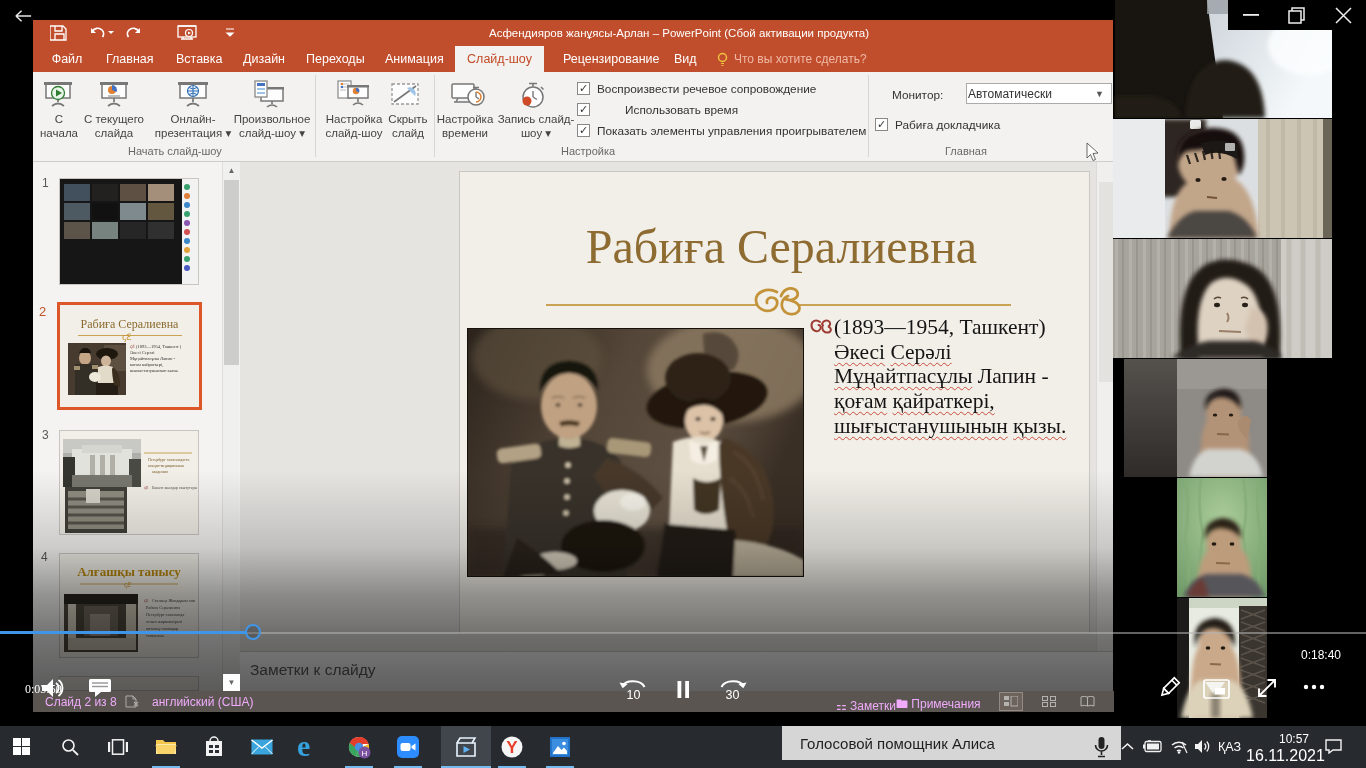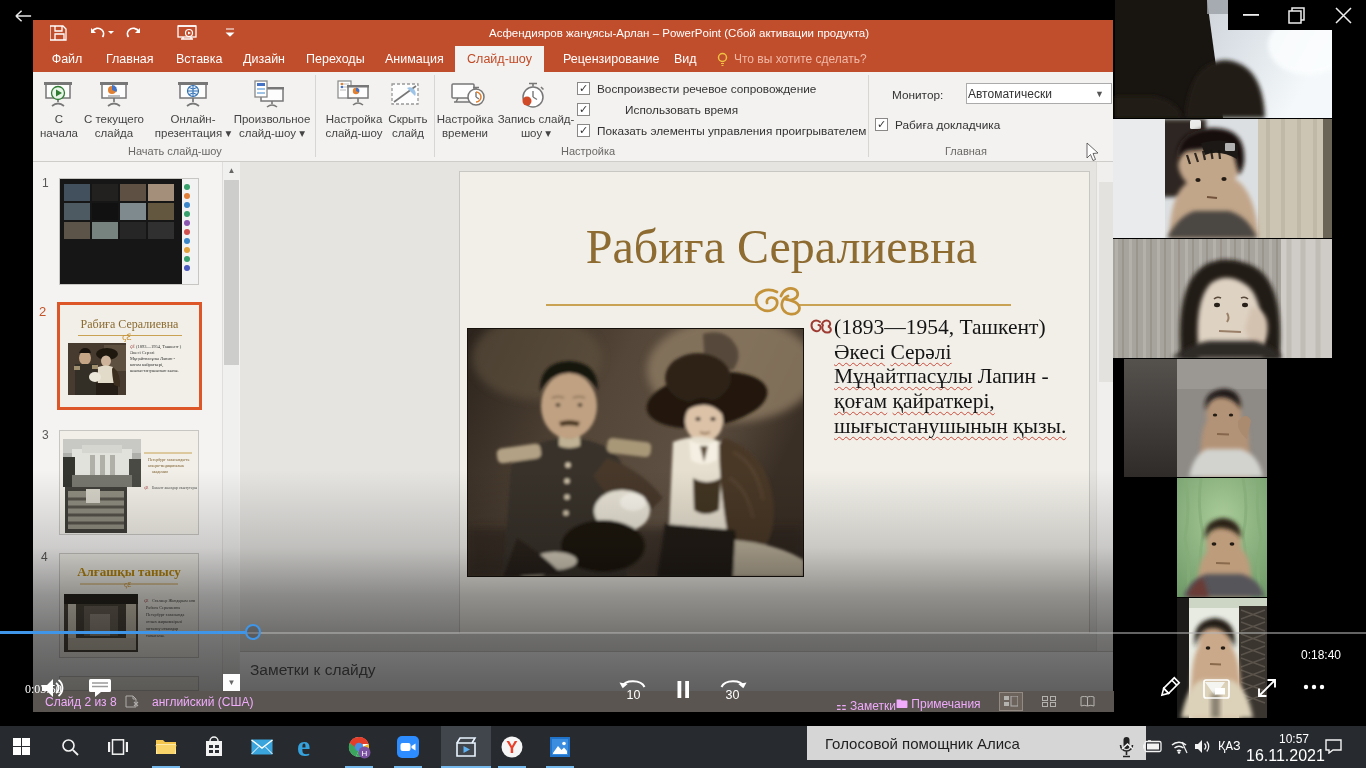--- a/index.html
+++ b/index.html
@@ -30,21 +30,21 @@
   #statusbar { position:absolute; left:0; top:671px; width:1081px; height:21px; background:#5a5550; color:#f0abfc; font-size:12px; z-index:20; }
   
   #dim { position:absolute; left:0; top:470px; width:1114px; height:242px;
     background:linear-gradient(to bottom, rgba(0,0,0,0) 0%, rgba(0,0,0,0.16) 32%, rgba(0,0,0,0.40) 52%, rgba(0,0,0,0.52) 68%, rgba(0,0,0,0.60) 85%, rgba(0,0,0,0.66) 100%); }
   
   #strip { position:absolute; left:1113px; top:0; width:219px; height:718px; background:#000; overflow:hidden; }
   .tile { position:absolute; left:0; width:219px; overflow:hidden; }
   
   #taskbar { position:absolute; left:0; top:726px; width:1366px; height:42px; background:#272a2e; }
   .uline { position:absolute; top:40px; height:2px; background:#76b9ed; }
-  #searchbox { position:absolute; left:807px; top:0; width:339px; height:34px; background:#d6d6d6; display:flex; align-items:center; }
+  #searchbox { position:absolute; left:782px; top:0; width:339px; height:34px; background:#d6d6d6; display:flex; align-items:center; }
   .tray { position:absolute; color:#fff; font-size:11px; }
   .white { color:#fff; }
   .sp { text-decoration: underline wavy #c94c3c 1px; text-underline-offset:3px; text-decoration-skip-ink:none; }
 </style>
 </head>
 <body>
 
 <svg class="abs" style="left:14px;top:9px" width="19" height="14" viewBox="0 0 20 14">
   <path d="M2 7 H 18 M2 7 L 8 1.5 M2 7 L 8 12.5" stroke="#e8e8e8" stroke-width="1.6" fill="none"></path>
 </svg>
@@ -741,19 +741,19 @@
   </svg>
   <svg class="abs" style="left:1170px;top:14px" width="18" height="14" viewBox="0 0 18 14">
     <path d="M2 5 a10 10 0 0 1 14 0 M4.5 8 a7 7 0 0 1 9 0 M7 11 a3.5 3.5 0 0 1 4 0" stroke="#f2f2f2" stroke-width="1.5" fill="none"></path>
     <circle cx="9" cy="12.5" r="1.3" fill="#f2f2f2"></circle>
     <path d="M12 2 l5 11" stroke="#f2f2f2" stroke-width="1.2"></path>
   </svg>
   <svg class="abs" style="left:1194px;top:13px" width="17" height="15" viewBox="0 0 17 15">
     <path d="M1 5 h3 l4 -4 v13 l-4 -4 h-3 z" fill="#f2f2f2"></path>
     <path d="M10.5 4.5 a4.5 4.5 0 0 1 0 6 M12.8 2.5 a7.5 7.5 0 0 1 0 10" stroke="#f2f2f2" stroke-width="1.3" fill="none"></path>
   </svg>
-  <div class="tray" style="left:1218px;top:14px;font-size:12.5px;font-family:Liberation Mono, monospace;">ҚАЗ</div>
+  <div class="tray" style="left:1218px;top:14px;font-size:12.5px;">ҚАЗ</div>
   <div class="tray" style="left:1253px;top:6px;width:56px;text-align:right;font-size:12px;">10:57</div>
   <div class="tray" style="left:1246px;top:21px;width:63px;text-align:right;font-size:16px;">16.11.2021</div>
   <svg class="abs" style="left:1325px;top:13px" width="17" height="15" viewBox="0 0 17 15">
     <path d="M1 1 h15 v10 h-8 l-4 3 v-3 h-3 z" fill="none" stroke="#f2f2f2" stroke-width="1.4"></path>
   </svg>
 </div>
 
 </body></html>

